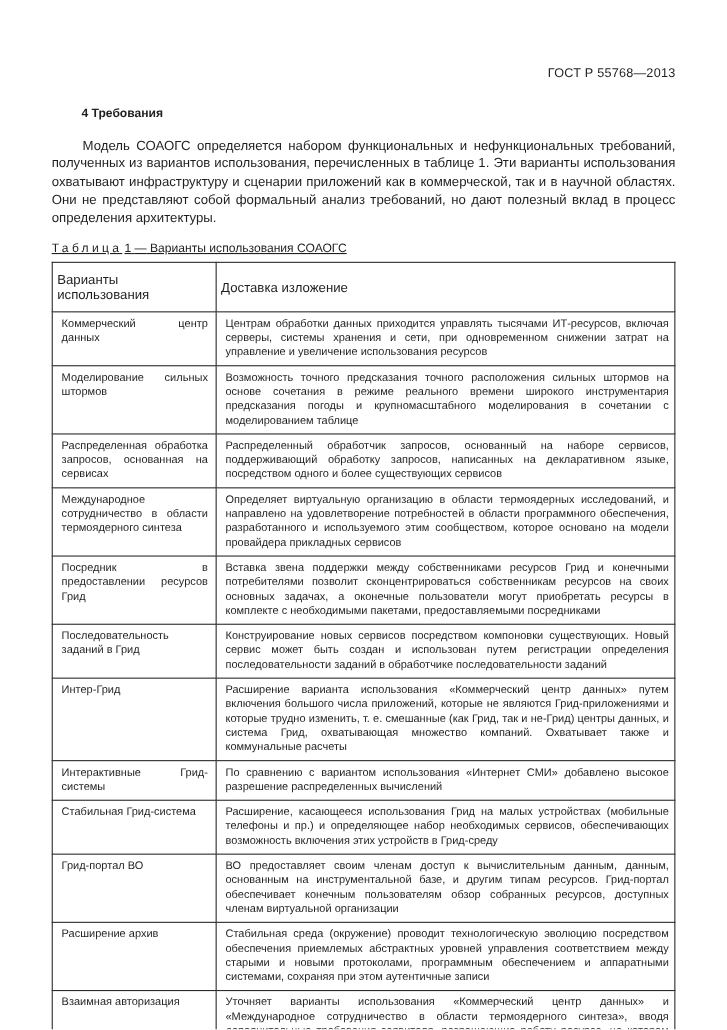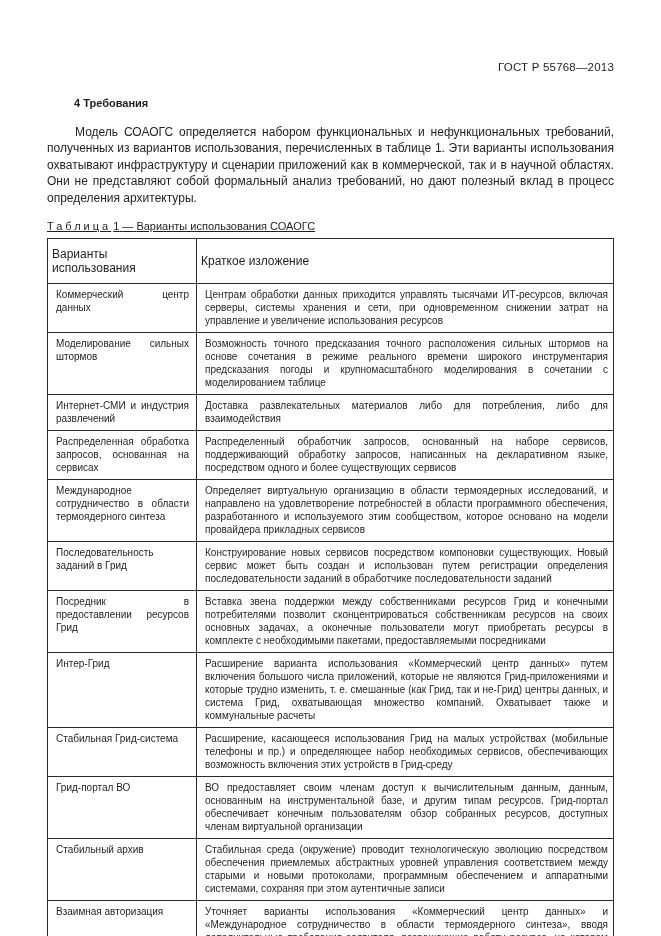--- a/index.html
+++ b/index.html
@@ -87,77 +87,77 @@
   <div class="table-caption">
     <span class="cap-word">Таблица</span><span class="cap-num">1</span>
     <span>—</span>
     <span>Варианты использования СОАОГС</span>
   </div>
 
   <table class="use-case-table">
     <thead>
       <tr>
         <th>Варианты использования</th>
-        <th>Краткое изложение</th>
+        <th>Доставка изложение</th>
       </tr>
     </thead>
     <tbody id="table-body">
   <tr>
     <td class="use-case-cell">Коммерческий центр данных</td>
     <td class="summary-cell">Центрам обработки данных приходится управлять тысячами ИТ-ресурсов, включая серверы, системы хранения и сети, при одновременном снижении затрат на управление и увеличение использования ресурсов</td>
   </tr>
 
   <tr>
     <td class="use-case-cell">Моделирование сильных штормов</td>
     <td class="summary-cell">Возможность точного предсказания точного расположения сильных штормов на основе сочетания в режиме реального времени широкого инструментария предсказания погоды и крупномасштабного моделирования в сочетании с моделированием таблице</td>
   </tr>
 
-  <tr>
-    <td class="use-case-cell">Интернет-СМИ и индустрия развлечений</td>
-    <td class="summary-cell">Доставка развлекательных материалов либо для потребления, либо для взаимодействия</td>
-  </tr>
 
   <tr>
     <td class="use-case-cell">Распределенная обработка запросов, основанная на сервисах</td>
     <td class="summary-cell">Распределенный обработчик запросов, основанный на наборе сервисов, поддерживающий обработку запросов, написанных на декларативном языке, посредством одного и более существующих сервисов</td>
   </tr>
 
   <tr>
     <td class="use-case-cell">Международное сотрудничество в области термоядерного синтеза</td>
     <td class="summary-cell">Определяет виртуальную организацию в области термоядерных исследований, и направлено на удовлетворение потребностей в области программного обеспечения, разработанного и используемого этим сообществом, которое основано на модели провайдера прикладных сервисов</td>
   </tr>
 
   <tr>
-    <td class="use-case-cell">Последовательность заданий в Грид</td>
-    <td class="summary-cell">Конструирование новых сервисов посредством компоновки существующих. Новый сервис может быть создан и использован путем регистрации определения последовательности заданий в обработчике последовательности заданий</td>
+    <td class="use-case-cell">Посредник в предоставлении ресурсов Грид</td>
+    <td class="summary-cell">Вставка звена поддержки между собственниками ресурсов Грид и конечными потребителями позволит сконцентрироваться собственникам ресурсов на своих основных задачах, а оконечные пользователи могут приобретать ресурсы в комплекте с необходимыми пакетами, предоставляемыми посредниками</td>
   </tr>
 
   <tr>
-    <td class="use-case-cell">Посредник в предоставлении ресурсов Грид</td>
-    <td class="summary-cell">Вставка звена поддержки между собственниками ресурсов Грид и конечными потребителями позволит сконцентрироваться собственникам ресурсов на своих основных задачах, а оконечные пользователи могут приобретать ресурсы в комплекте с необходимыми пакетами, предоставляемыми посредниками</td>
+    <td class="use-case-cell">Последовательность заданий в Грид</td>
+    <td class="summary-cell">Конструирование новых сервисов посредством компоновки существующих. Новый сервис может быть создан и использован путем регистрации определения последовательности заданий в обработчике последовательности заданий</td>
   </tr>
 
   <tr>
     <td class="use-case-cell">Интер-Грид</td>
     <td class="summary-cell">Расширение варианта использования «Коммерческий центр данных» путем включения большого числа приложений, которые не являются Грид-приложениями и которые трудно изменить, т. е. смешанные (как Грид, так и не-Грид) центры данных, и система Грид, охватывающая множество компаний. Охватывает также и коммунальные расчеты</td>
   </tr>
 
+  <tr>
+    <td class="use-case-cell">Интерактивные Грид-системы</td>
+    <td class="summary-cell">По сравнению с вариантом использования «Интернет СМИ» добавлено высокое разрешение распределенных вычислений</td>
+  </tr>
 
   <tr>
     <td class="use-case-cell">Стабильная Грид-система</td>
     <td class="summary-cell">Расширение, касающееся использования Грид на малых устройствах (мобильные телефоны и пр.) и определяющее набор необходимых сервисов, обеспечивающих возможность включения этих устройств в Грид-среду</td>
   </tr>
 
   <tr>
     <td class="use-case-cell">Грид-портал ВО</td>
     <td class="summary-cell">ВО предоставляет своим членам доступ к вычислительным данным, данным, основанным на инструментальной базе, и другим типам ресурсов. Грид-портал обеспечивает конечным пользователям обзор собранных ресурсов, доступных членам виртуальной организации</td>
   </tr>
 
   <tr>
-    <td class="use-case-cell">Стабильный архив</td>
+    <td class="use-case-cell">Расширение архив</td>
     <td class="summary-cell">Стабильная среда (окружение) проводит технологическую эволюцию посредством обеспечения приемлемых абстрактных уровней управления соответствием между старыми и новыми протоколами, программным обеспечением и аппаратными системами, сохраняя при этом аутентичные записи</td>
   </tr>
 
   <tr>
     <td class="use-case-cell">Взаимная авторизация</td>
     <td class="summary-cell">Уточняет варианты использования «Коммерческий центр данных» и «Международное сотрудничество в области термоядерного синтеза», вводя дополнительные требования заявителя, разрешающие работу ресурса, на котором задача будет в конечном итоге выполняться</td>
   </tr>
 </tbody>
   </table>
 

